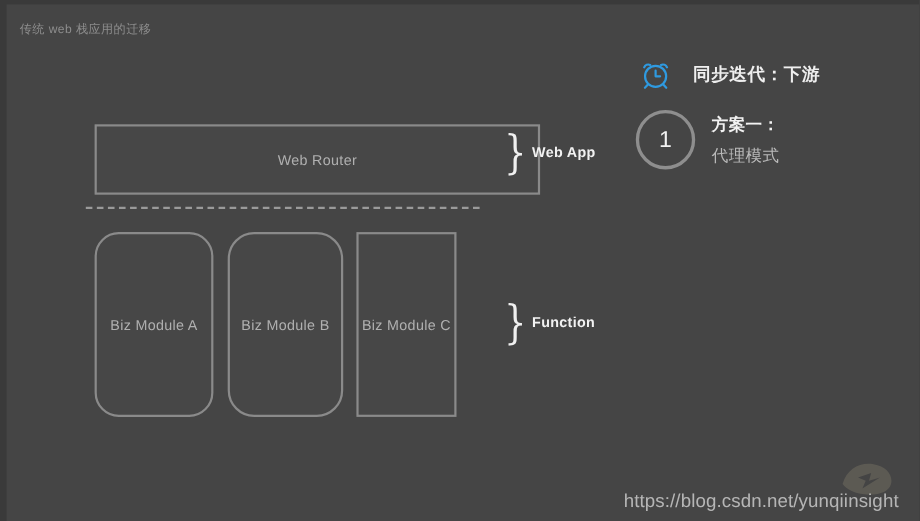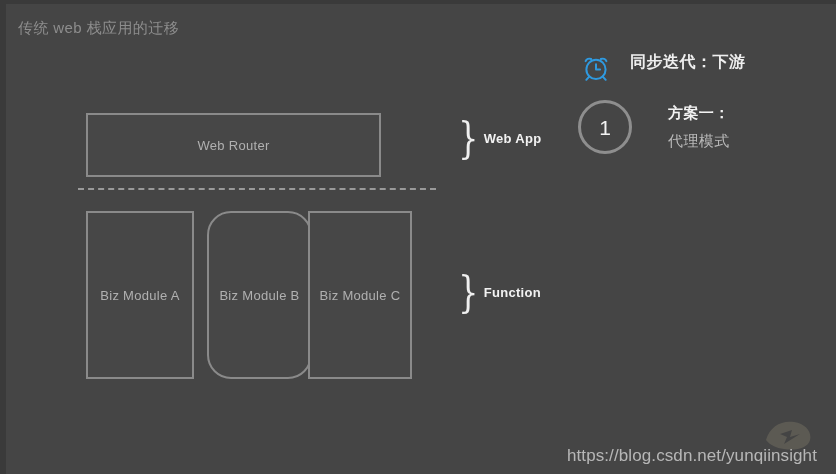--- a/index.html
+++ b/index.html
@@ -28,21 +28,21 @@
     left: 0; top: 0;
     width: 6px; height: 474px;
     background: #3a3a3a;
   }
 
   
   #slide-title {
     position: absolute;
     left: 18px;
     top: 19px;
-    font-size: 15px;
+    font-size: 11px;
     color: #8d8d8d;
     letter-spacing: 0.4px;
     white-space: nowrap;
   }
 
   
   .dbox {
     position: absolute;
     border: 2px solid #8a8a8a;
     box-sizing: border-box;
@@ -54,26 +54,26 @@
   .dbox-label {
     font-size: 13px;
     color: #b0b0b0;
     letter-spacing: 0.3px;
     white-space: nowrap;
   }
 
   #box-web-router {
     left: 86px;
     top: 113px;
-    width: 295px;
+    width: 405px;
     height: 64px;
   }
-  #box-mod-a { left: 86px;  top: 211px; width: 108px; height: 168px; }
+  #box-mod-a { left: 86px;  top: 211px; width: 108px; height: 168px; border-radius: 22px; }
   #box-mod-b { left: 207px; top: 211px; width: 105px; height: 168px; border-radius: 24px; }
-  #box-mod-c { left: 308px; top: 211px; width: 104px; height: 168px; }
+  #box-mod-c { left: 324px; top: 211px; width: 91px; height: 168px; }
 
   
   #divider {
     position: absolute;
     left: 78px;
     top: 188px;
     width: 358px;
     height: 0;
     border-top: 2px dashed #9a9a9a;
   }
@@ -103,21 +103,21 @@
   }
   #brace-web-app   { left: 455px; top: 131px; }
   #brace-function  { left: 455px; top: 285px; }
 
   
   #clock-row {
     position: absolute;
     left: 580px;
     top: 52px;
     display: flex;
-    align-items: flex-start;
+    align-items: center;
   }
   #clock-icon {
     width: 32px;
     height: 32px;
     flex: none;
   }
   #clock-text {
     margin-left: 18px;
     font-size: 16px;
     font-weight: bold;
@@ -144,21 +144,21 @@
     align-items: center;
     justify-content: center;
     flex: none;
   }
   #plan-number {
     font-size: 21px;
     color: #f2f2f2;
     line-height: 1;
   }
   #plan-text {
-    margin-left: 36px;
+    margin-left: 15px;
   }
   #plan-title {
     font-size: 15px;
     font-weight: bold;
     color: #f2f2f2;
     letter-spacing: 0.4px;
     white-space: nowrap;
   }
   #plan-subtitle {
     margin-top: 9px;

